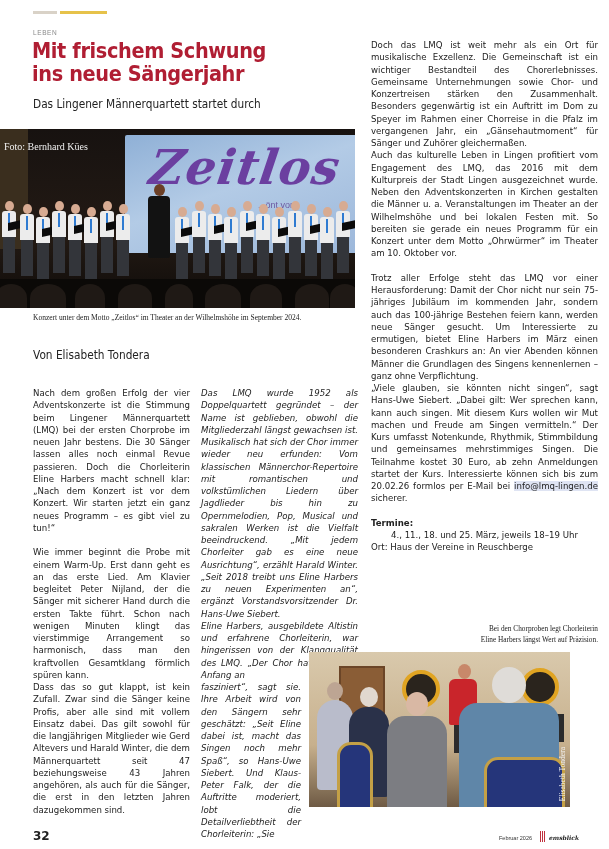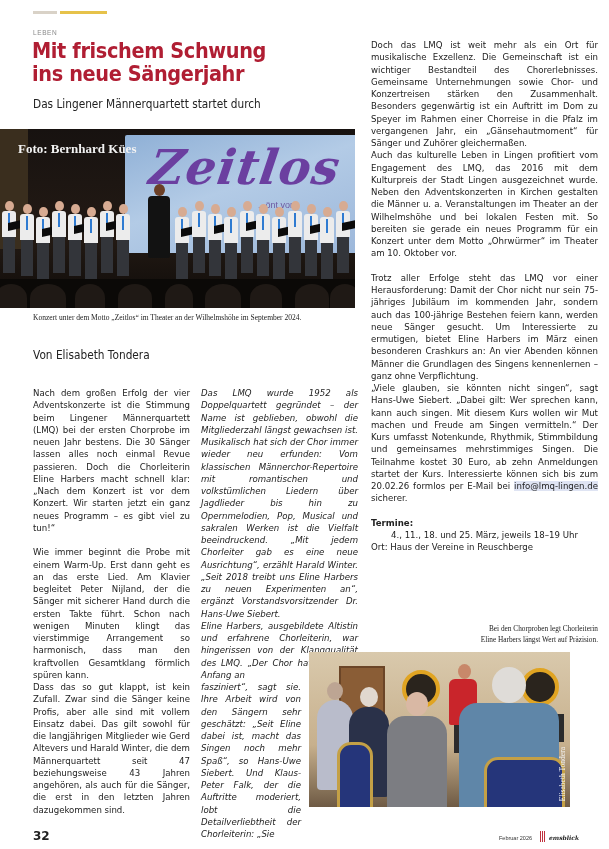--- a/index.html
+++ b/index.html
@@ -6,21 +6,21 @@
   body { width: 609px; height: 849px; position: relative; overflow: hidden;
          font-family: "Liberation Sans", "DejaVu Sans", sans-serif; color: #222; }
   .bar { position: absolute; top: 11px; height: 3px; }
   .bar-grey { left: 33px; width: 24px; background: #d9d2c7; }
   .bar-yellow { left: 60px; width: 47px; background: #e6c24a; }
   .section-label { position: absolute; left: 33px; top: 29px; font-size: 6.5px; letter-spacing: 0.6px; color: #8a8a8a; }
   .headline { position: absolute; left: 32px; top: 40px; width: 300px; font-size: 21px; line-height: 23px; font-weight: bold; color: #b01e33; font-family: "DejaVu Sans", sans-serif; letter-spacing: -0.4px; transform: scaleX(0.92); transform-origin: left top; }
   .subtitle { position: absolute; left: 33px; top: 97px; font-size: 12px; color: #222; font-family: "DejaVu Sans", sans-serif; transform: scaleX(0.88); transform-origin: left top; }
 
   .photo1 { position: absolute; left: 0; top: 129px; width: 355px; height: 179px; overflow: hidden; background: #1a1410; }
-  .photo-credit { position: absolute; left: 18px; top: 12px; font-family: "Liberation Serif", serif; font-size: 13px; color: #f2f2f2; z-index: 3; font-weight: bold; }
+  .photo-credit { position: absolute; left: 4px; top: 12px; font-family: "Liberation Serif", serif; font-size: 10px; color: #f2f2f2; z-index: 3; }
   .stage-bg { position: absolute; left: 0; top: 0; width: 100%; height: 100%; background: linear-gradient(180deg,#171210 0%, #231a14 60%, #0e0b09 100%); }
   .screen { position: absolute; left: 125px; top: 6px; width: 235px; height: 118px; background: linear-gradient(160deg,#8fb0d6 0%, #b3cbe6 45%, #9cb7da 100%); border-radius: 2px; }
   .screen-word { position: absolute; left: 150px; top: 10px; font-family: "DejaVu Serif", serif; font-style: italic; font-weight: bold; font-size: 48px; color: #6b3fa0; letter-spacing: 1px; transform: skewX(-8deg); }
   .screen-sub { position: absolute; left: 222px; top: 71px; font-size: 9px; color: #6c58a0; margin-left: 36px; }
   .left-wall { position: absolute; left: 0; top: 0; width: 28px; height: 120px; background: #3a2e1e; }
   .floor { position: absolute; left: 0; top: 150px; width: 100%; height: 29px; background: #0b0907; }
   .singer { position: absolute; width: 14px; }
   .singer .head { width: 9px; height: 10px; border-radius: 50%; background: #d7ab92; margin: 0 auto; }
   .singer .shirt { width: 14px; height: 26px; background: #ececec; border-radius: 3px 3px 0 0; position: relative; }
   .singer .tie { position: absolute; left: 6px; top: 2px; width: 2px; height: 14px; background: #2f7bd1; }

